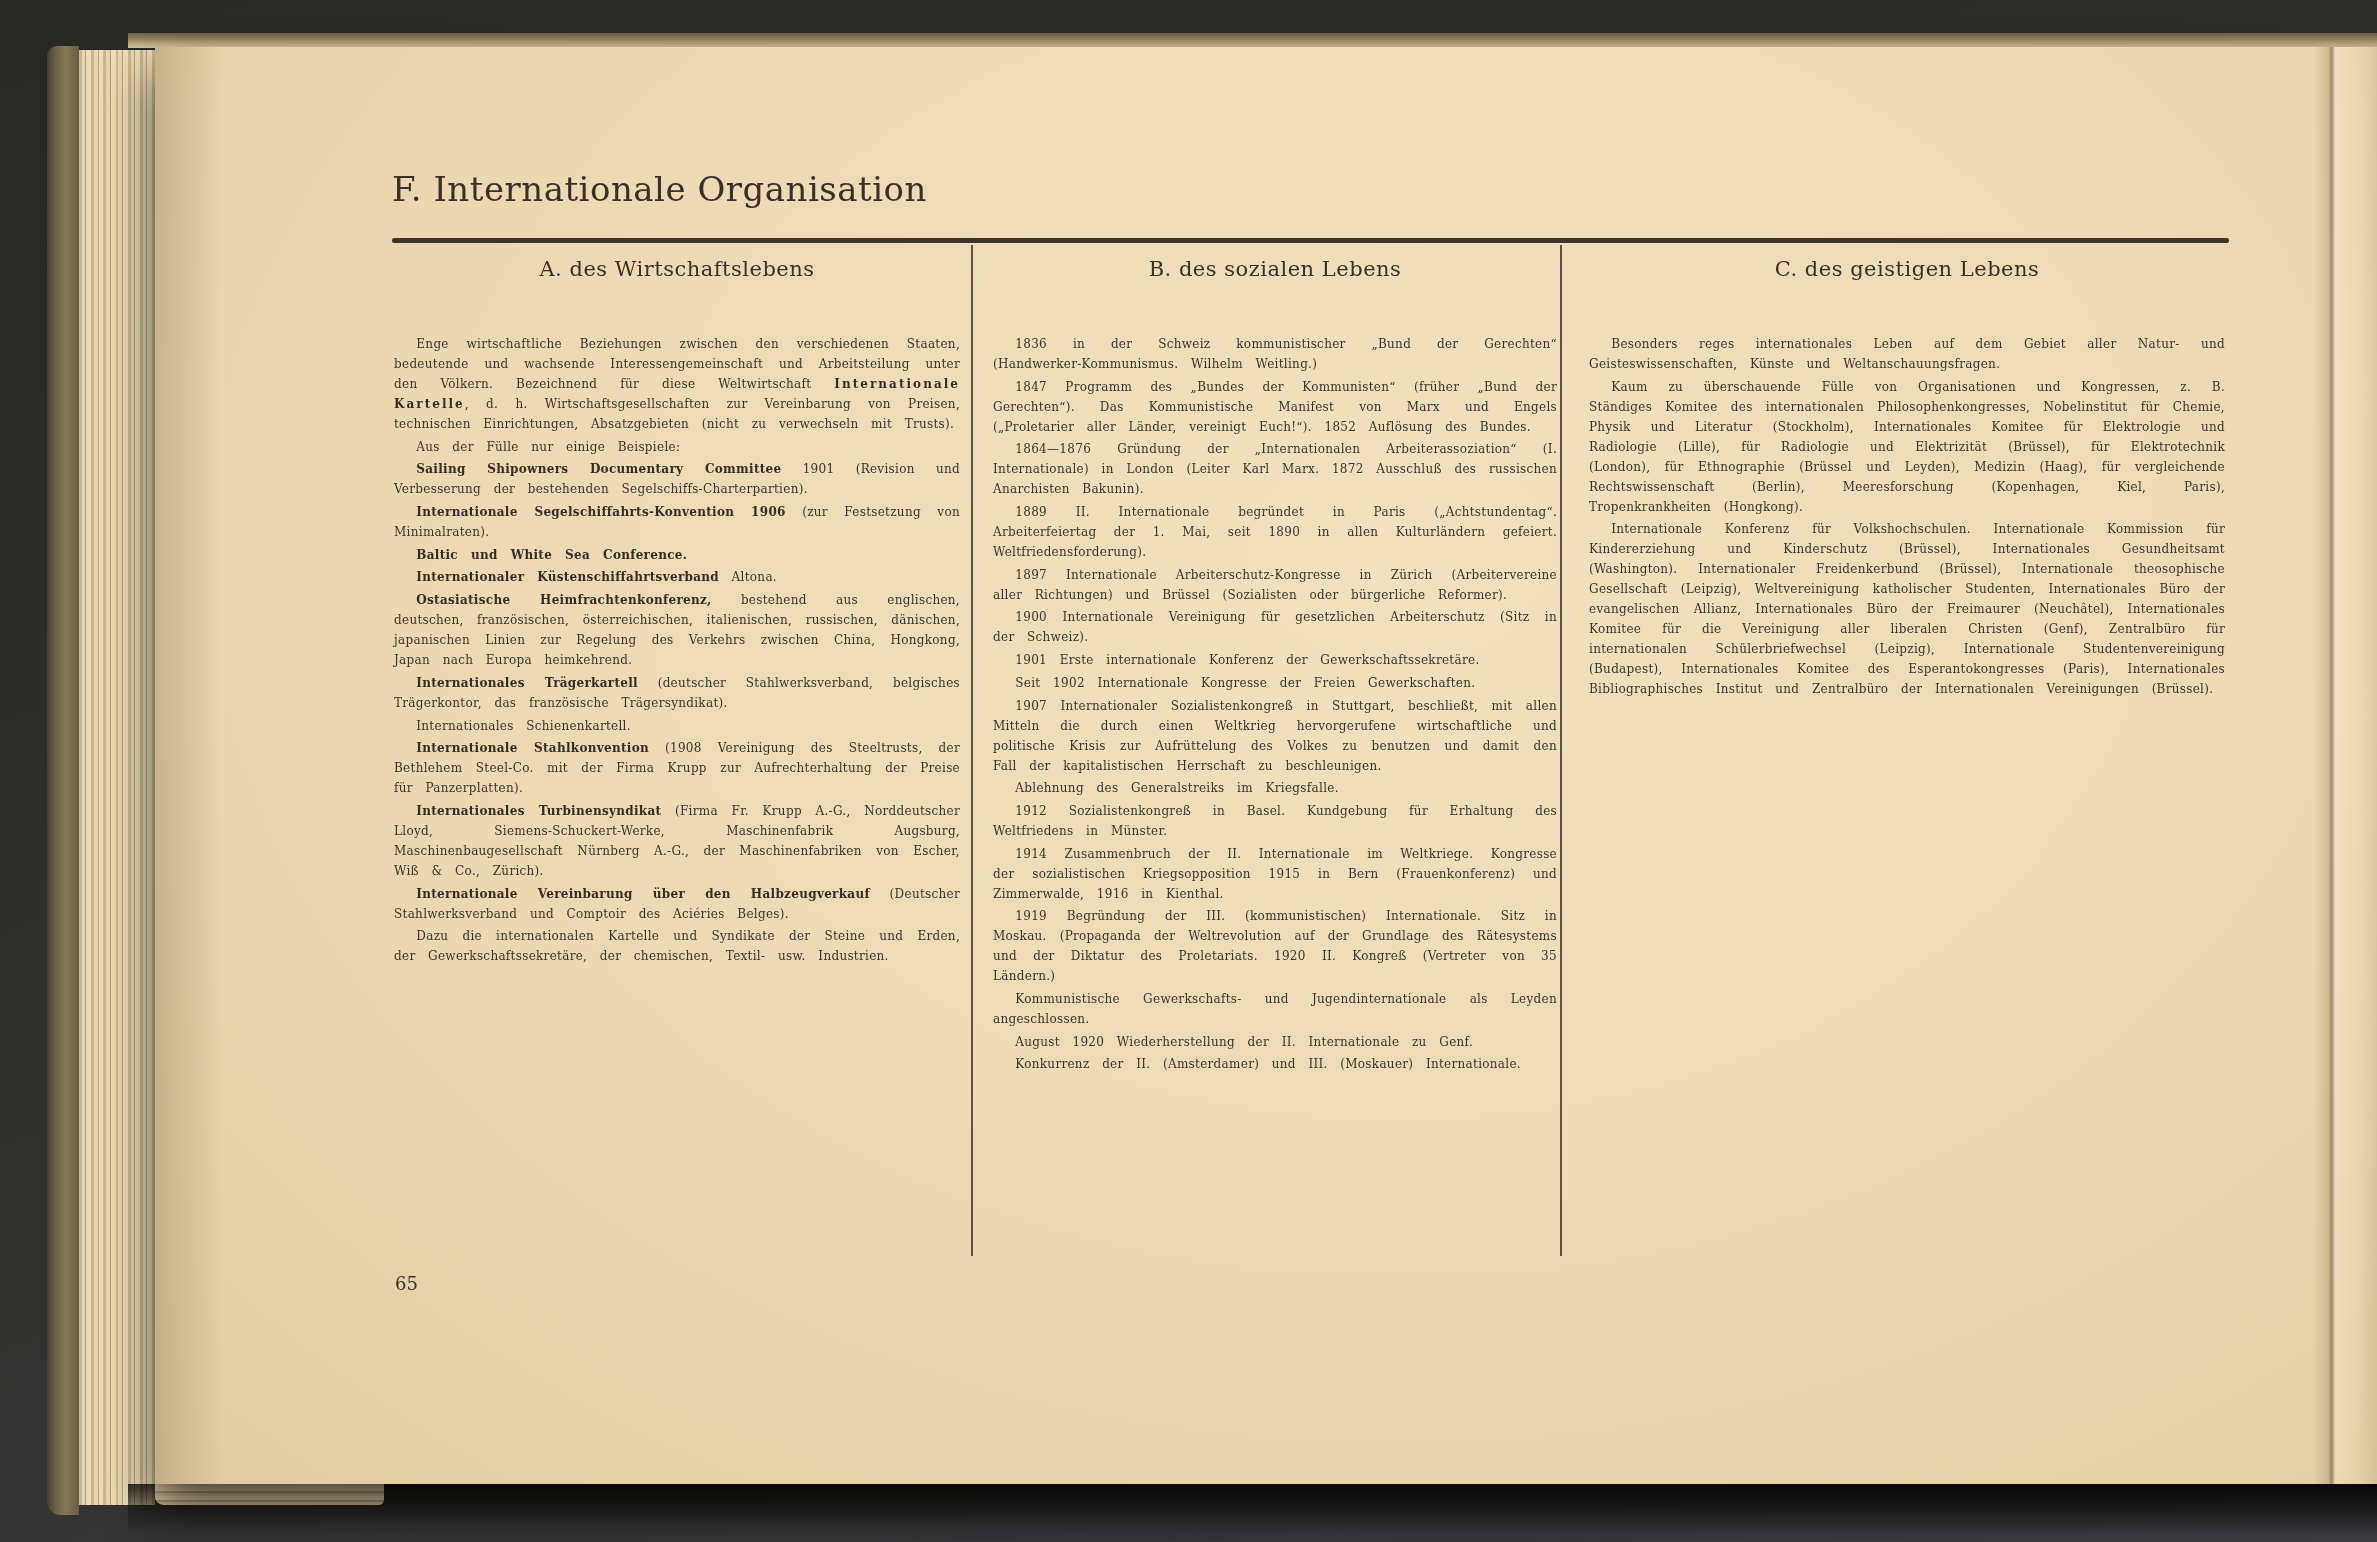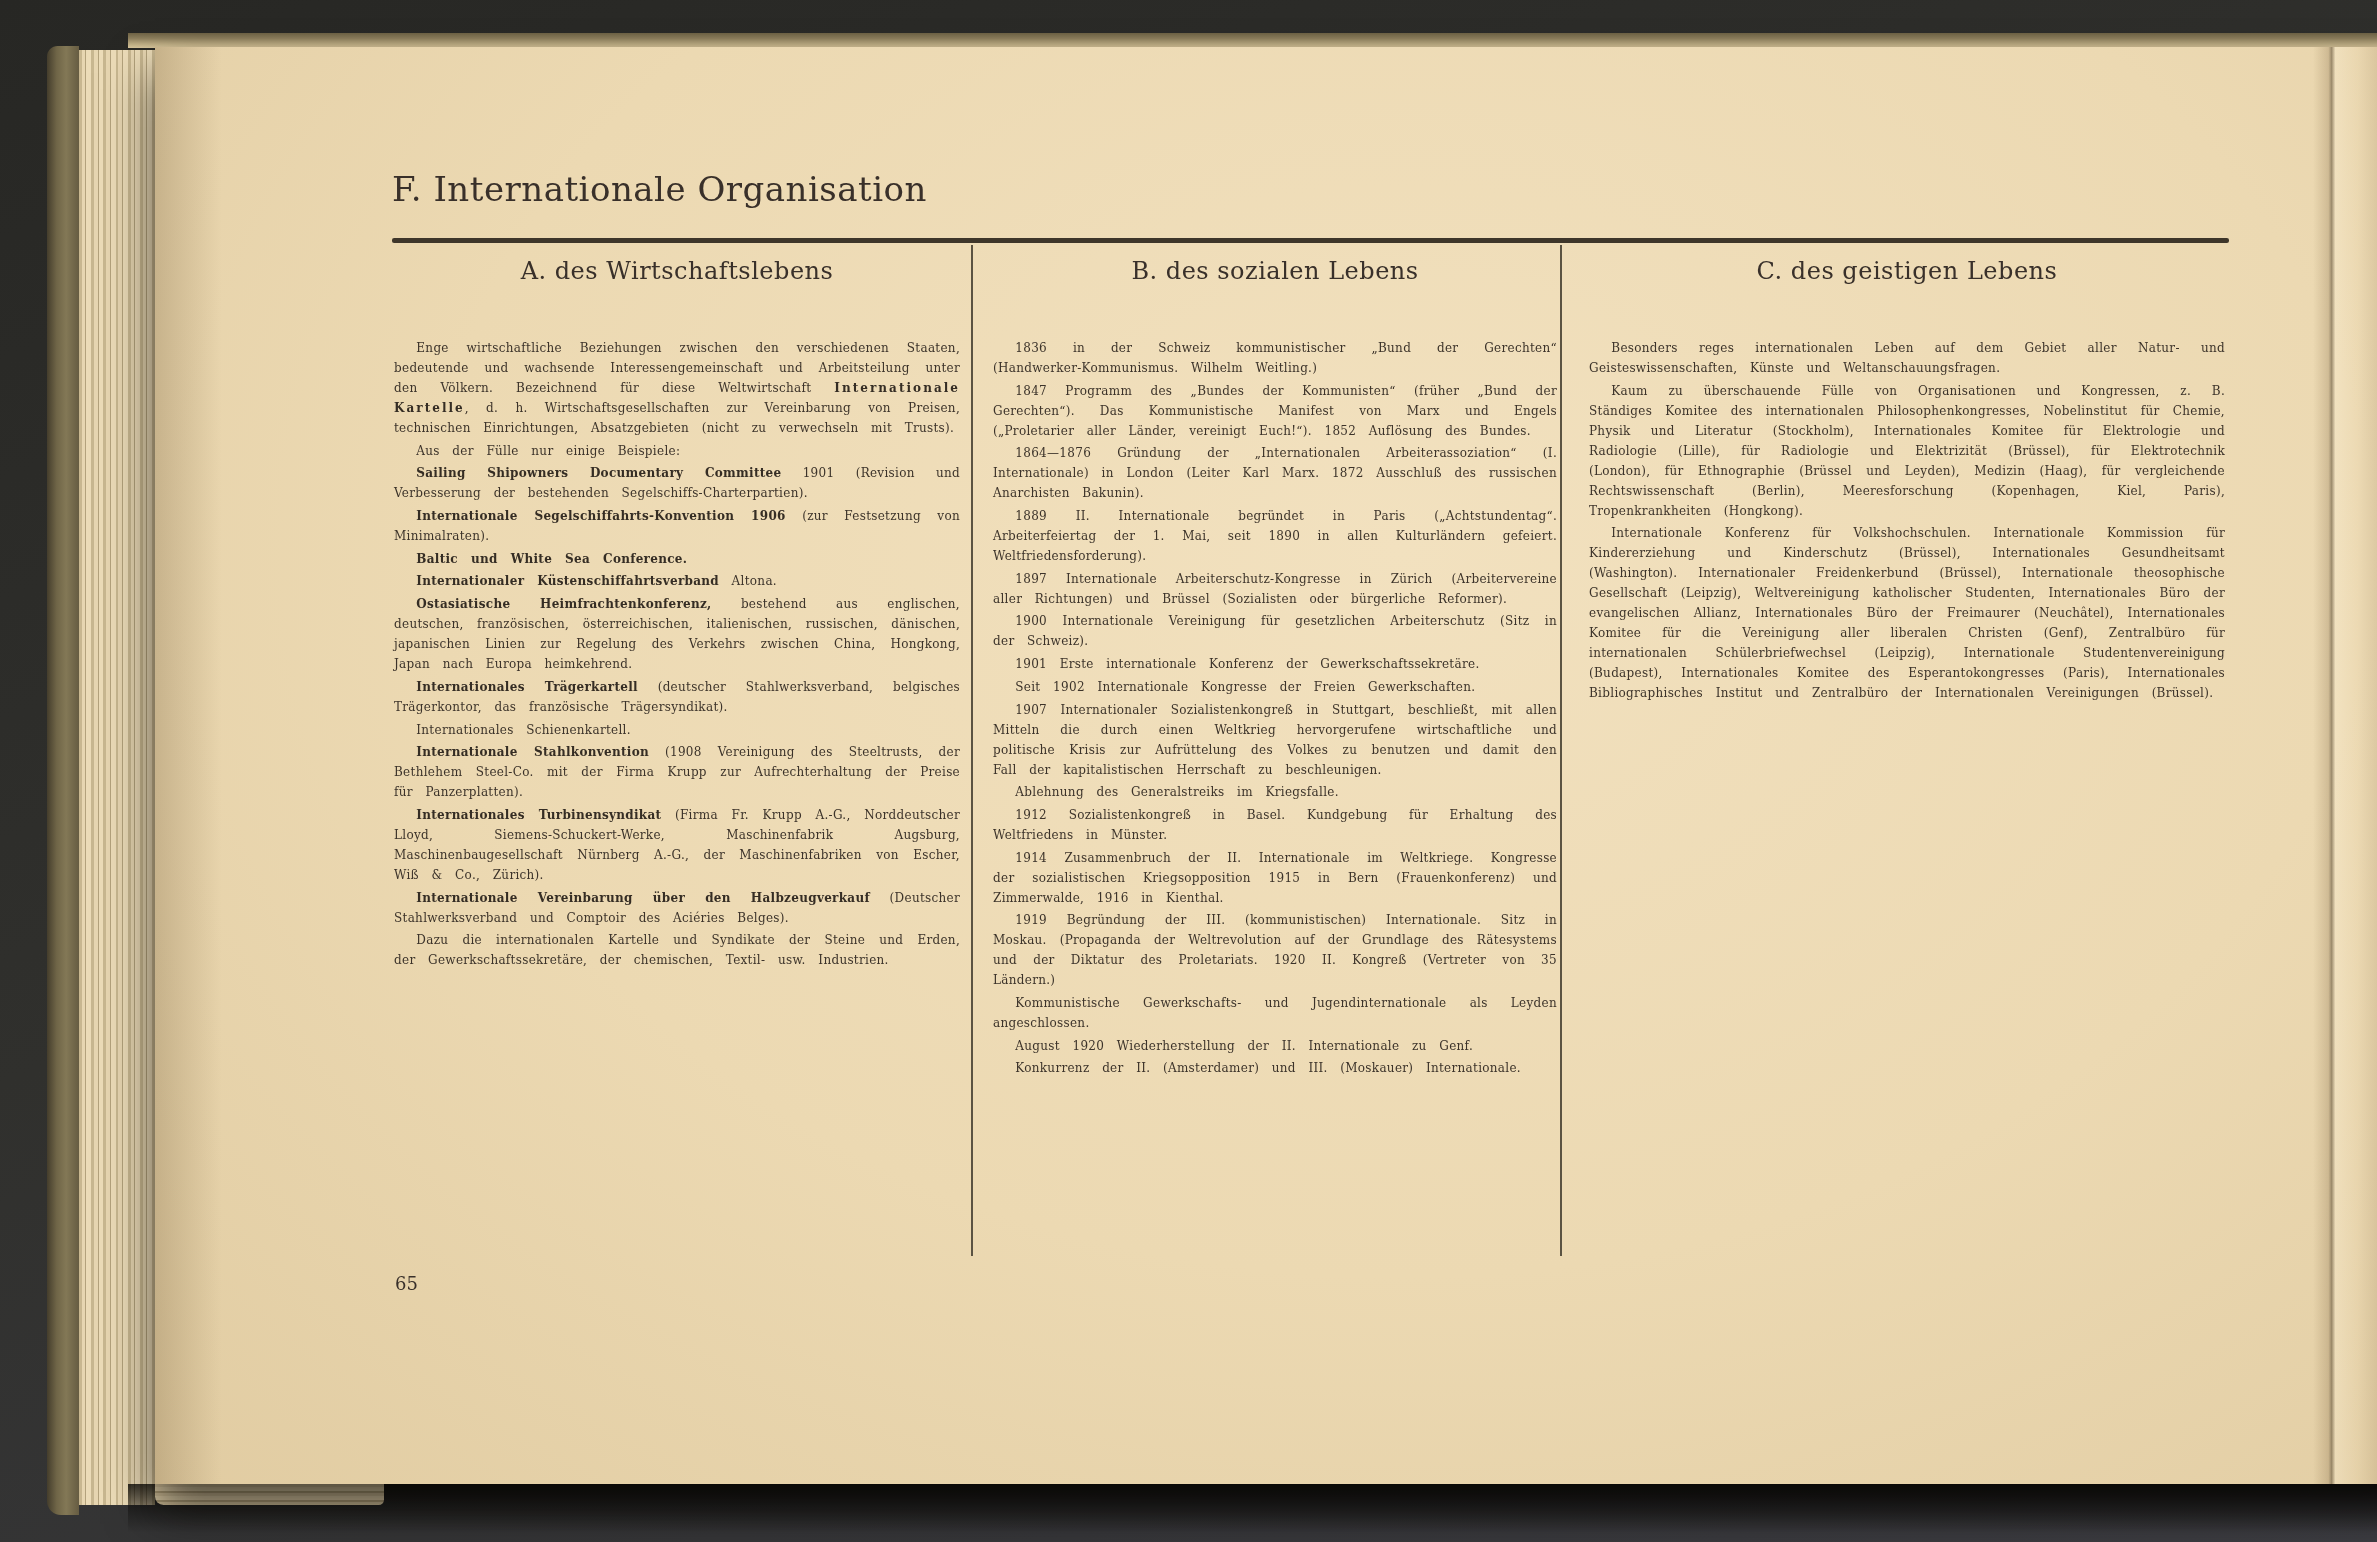--- a/index.html
+++ b/index.html
@@ -55,21 +55,21 @@
   }
   .rule{
     position:absolute;left:237px;top:191px;width:1837px;height:4.8px;
     background:#3e362a;border-radius:2.1px;
   }
   .col{position:absolute;top:210px;}
   .col-a{left:239px;width:566px;}
   .col-b{left:838px;width:564px;}
   .col-c{left:1434px;width:636px;}
   .col h2{
-    margin:0 0 53px 0;text-align:center;font-size:24px;font-weight:400;
+    margin:0 0 53px 0;text-align:center;font-size:21px;font-weight:400;
     letter-spacing:0.5px;color:#39302a;white-space:nowrap;
   }
   .vdiv{
     position:absolute;top:198px;width:1.6px;height:1011px;background:#5b5342;
   }
   .vdiv-1{left:816px;}
   .vdiv-2{left:1405px;}
   .para{
     margin:0 0 2.7px 0;text-indent:22.3px;
     font-size:12px;line-height:20px;text-align:justify;
@@ -138,21 +138,21 @@
         <p class="para"><span>1919 Begründung der III. (kommunistischen) Internationale. Sitz in Moskau. (Propaganda der Weltrevolution auf der Grundlage des Rätesystems und der Diktatur des Proletariats. 1920 II. Kongreß (Vertreter von 35 Ländern.)</span></p>
         <p class="para"><span>Kommunistische Gewerkschafts- und Jugendinternationale als Leyden angeschlossen.</span></p>
         <p class="para"><span>August 1920 Wiederherstellung der II. Internationale zu Genf.</span></p>
         <p class="para"><span>Konkurrenz der II. (Amsterdamer) und III. (Moskauer) Internationale.</span></p>
       </div>
   </section>
 
   <section class="col col-c">
     <h2>C. des geistigen Lebens</h2>
     <div>
-        <p class="para"><span>Besonders reges internationalen Leben auf dem Gebiet aller Natur- und Geisteswissenschaften, Künste und Weltanschauungsfragen.</span></p>
+        <p class="para"><span>Besonders reges internationales Leben auf dem Gebiet aller Natur- und Geisteswissenschaften, Künste und Weltanschauungsfragen.</span></p>
         <p class="para"><span>Kaum zu überschauende Fülle von Organisationen und Kongressen, z. B. Ständiges Komitee des internationalen Philosophenkongresses, Nobelinstitut für Chemie, Physik und Literatur (Stockholm), Internationales Komitee für Elektrologie und Radiologie (Lille), für Radiologie und Elektrizität (Brüssel), für Elektrotechnik (London), für Ethnographie (Brüssel und Leyden), Medizin (Haag), für vergleichende Rechtswissenschaft (Berlin), Meeresforschung (Kopenhagen, Kiel, Paris), Tropenkrankheiten (Hongkong).</span></p>
         <p class="para"><span>Internationale Konferenz für Volkshochschulen. Internationale Kommission für Kindererziehung und Kinderschutz (Brüssel), Internationales Gesundheitsamt (Washington). Internationaler Freidenkerbund (Brüssel), Internationale theosophische Gesellschaft (Leipzig), Weltvereinigung katholischer Studenten, Internationales Büro der evangelischen Allianz, Internationales Büro der Freimaurer (Neuchâtel), Internationales Komitee für die Vereinigung aller liberalen Christen (Genf), Zentralbüro für internationalen Schülerbriefwechsel (Leipzig), Internationale Studentenvereinigung (Budapest), Internationales Komitee des Esperantokongresses (Paris), Internationales Bibliographisches Institut und Zentralbüro der Internationalen Vereinigungen (Brüssel).</span></p>
       </div>
   </section>
 
   <p class="pageno">65</p>
 </div>
 
 
 </body></html>

